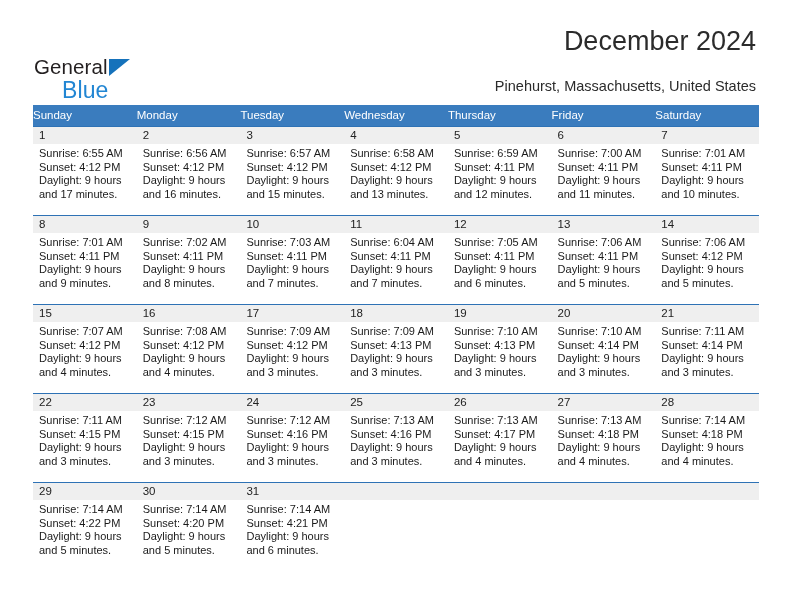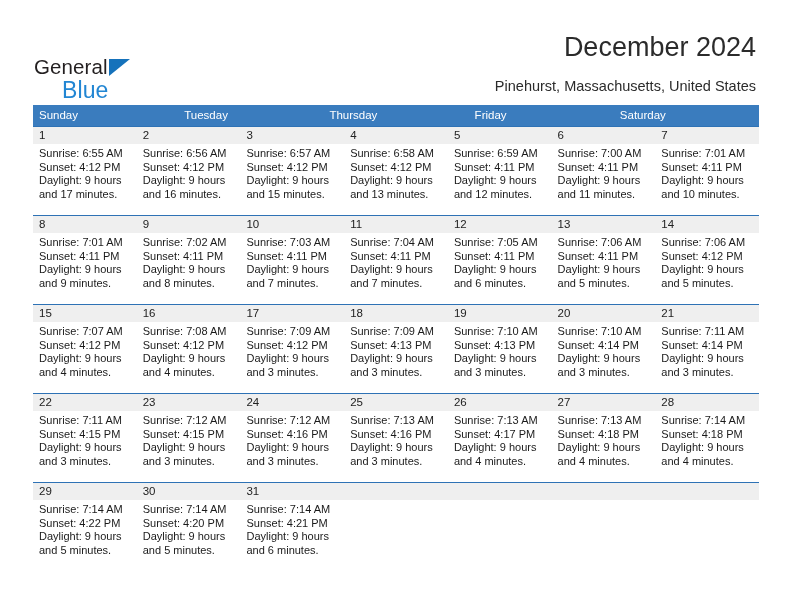--- a/index.html
+++ b/index.html
@@ -60,21 +60,21 @@
     left: 28px;
     top: 23px;
     font-size: 23px;
     color: #2286d3;
     letter-spacing: 0.1px;
     line-height: 22px;
   }
   .title {
     position: absolute;
     right: 36px;
-    top: 32px;
+    top: 26px;
     font-size: 27px;
     color: #2b2b2b;
     text-align: right;
     white-space: nowrap;
   }
   .subtitle {
     position: absolute;
     right: 36px;
     top: 78px;
     font-size: 14.5px;
@@ -92,21 +92,20 @@
   .weekday-row {
     display: flex;
     background: #3a7cbe;
     height: 21px;
   }
   .weekday {
     flex: 1 1 0;
     color: #ffffff;
     font-size: 11.5px;
     line-height: 21px;
-    padding-left: 6px;
     box-sizing: border-box;
     white-space: nowrap;
     overflow: hidden;
   }
   .week {
     position: relative;
     border-top: 1.6px solid #2e72b5;
   }
   .week:first-of-type {
     border-top: none;
@@ -160,21 +159,23 @@
     </div>
 
     <div class="title">December 2024</div>
     <div class="subtitle">Pinehurst, Massachusetts, United States</div>
   </div>
 
   <div class="calendar">
 
     <div class="weekday-row">
       <div class="weekday">Sunday</div>
+      <div class="weekday">Monday</div>
       <div class="weekday">Tuesday</div>
+      <div class="weekday">Wednesday</div>
       <div class="weekday">Thursday</div>
       <div class="weekday">Friday</div>
       <div class="weekday">Saturday</div>
     </div>
 
     <div class="week">
       <div class="week-inner">
         <div class="daycell">
           <div class="daynum-band">
               <span class="daynum">1</span>
@@ -288,21 +289,21 @@
             <div>Sunset: 4:11 PM</div>
             <div>Daylight: 9 hours</div>
             <div>and 7 minutes.</div>
           </div>
         </div>
         <div class="daycell">
           <div class="daynum-band">
               <span class="daynum">11</span>
             </div>
           <div class="details">
-            <div>Sunrise: 7:04 AM</div>
+            <div>Sunrise: 6:04 AM</div>
             <div>Sunset: 4:11 PM</div>
             <div>Daylight: 9 hours</div>
             <div>and 7 minutes.</div>
           </div>
         </div>
         <div class="daycell">
           <div class="daynum-band">
               <span class="daynum">12</span>
             </div>
           <div class="details">

